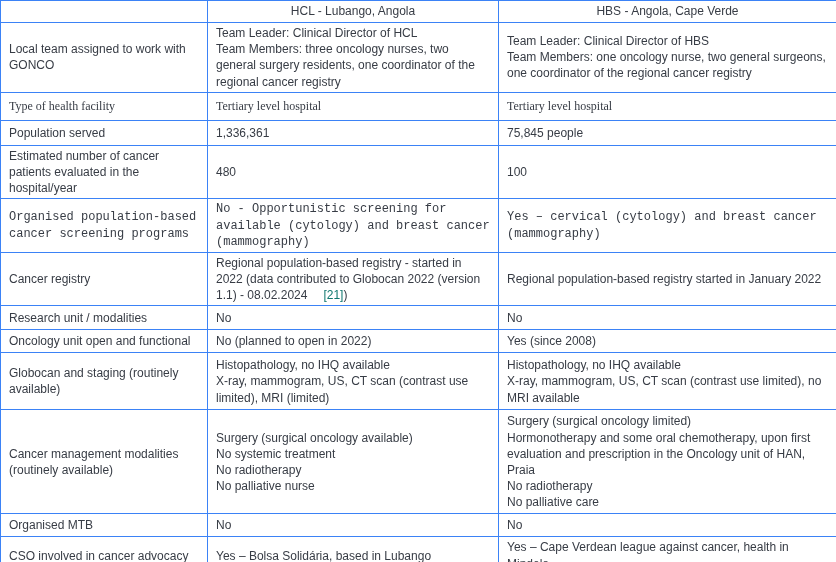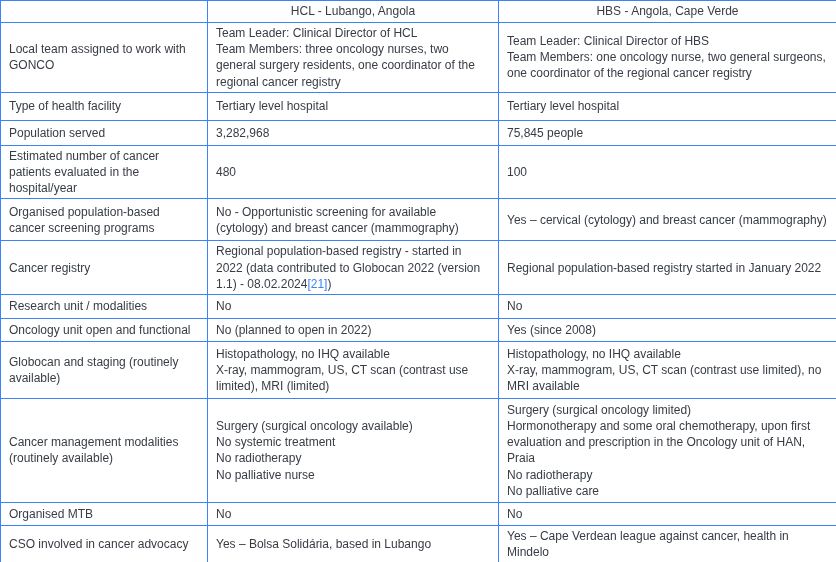--- a/index.html
+++ b/index.html
@@ -20,28 +20,28 @@
     padding:2px 8px;
     vertical-align:middle;
     text-align:left;
     line-height:1.35;
     white-space:pre-line;
     font-weight:normal;
     overflow:hidden;
     box-sizing:border-box;
   }
   table.cmp th { text-align:center; }
-  a.cite { color:#3b82f6; text-decoration:none; }
+  a.cite { color:#0f766e; text-decoration:none;padding-left:16px; }
   
   tr.r-head   { height:22px; }
   tr.r-local  { height:67px; }
-  tr.r-type   { height:28px; }
+  tr.r-type   { height:28px;font-family:Liberation Serif, serif; }
   tr.r-pop    { height:25px; }
   tr.r-est    { height:35px; }
-  tr.r-scr    { height:42px; }
+  tr.r-scr    { height:42px;font-family:Liberation Mono, monospace; }
   tr.r-reg    { height:46px; }
   tr.r-res    { height:24px; }
   tr.r-onc    { height:23px; }
   tr.r-diag   { height:57px; }
   tr.r-mgmt   { height:104px; }
   tr.r-mtb    { height:23px; }
   tr.r-cso    { height:26px;border-radius:14px; }
 </style>
 </head>
 <body>
@@ -69,21 +69,21 @@
       </tr>
 
       <tr class="r-type">
         <td>Type of health facility</td>
         <td>Tertiary level hospital</td>
         <td>Tertiary level hospital</td>
       </tr>
 
       <tr class="r-pop">
         <td>Population served</td>
-        <td>3,282,968</td>
+        <td>1,336,361</td>
         <td>75,845 people</td>
       </tr>
 
       <tr class="r-est">
         <td>Estimated number of cancer patients evaluated in the hospital/year</td>
         <td>480</td>
         <td>100</td>
       </tr>
 
       <tr class="r-scr">

